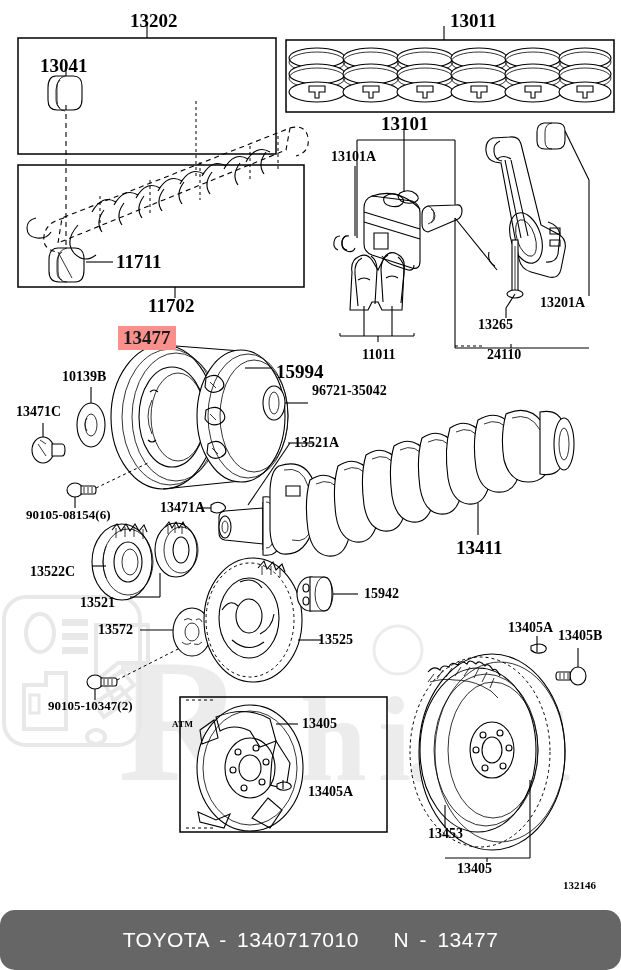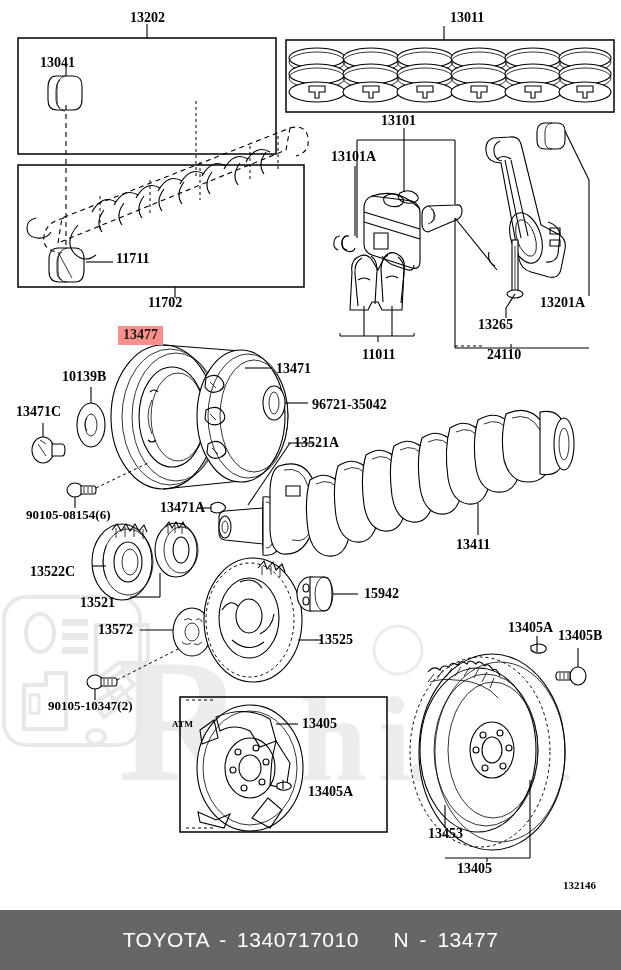--- a/index.html
+++ b/index.html
@@ -8,31 +8,31 @@
 
   
   .wm{position:absolute;pointer-events:none;color:#e3e3e3;fill:#e9e9e9;z-index:0;}
 
   
   #art{position:absolute;left:0;top:0;width:621px;height:905px;z-index:2;}
 
   
   .lbl{position:absolute;z-index:4;font-family:"Liberation Serif",serif;
        font-weight:700;color:#000;white-space:nowrap;line-height:1;}
-  .l15{font-size:14px;}
+  .l15{font-size:19px;}
   .l14{font-size:14px;}
   .l13{font-size:13px;}
   .l11{font-size:11px;}
   .l9 {font-size:9px;font-weight:700;letter-spacing:.3px;}
   .hl{background:#f9908c;padding:2px 5px 3px 5px;color:#1a1a1a;}
 
   
   #footer{position:absolute;left:0;top:910px;width:621px;height:60px;
           background:#666666;z-index:6;display:flex;align-items:center;
-          justify-content:center;}
+          justify-content:center;border-radius:15px;}
   #footer .ftxt{font-family:"Liberation Sans",sans-serif;font-size:21px;
                 color:#ffffff;letter-spacing:.5px;white-space:nowrap;}
   #footer .gap{display:inline-block;width:22px;}
 </style>
 </head>
 <body>
 
 <div id="root">
 
   <div class="wm" style="left:0;top:595px;width:621px;height:290px;">
@@ -537,25 +537,25 @@
   <div class="lbl l14" style="left:478px;top:318px;">13265</div>
 
   <div class="lbl l14" style="left:487px;top:348px;">24110</div>
 
   <div class="lbl l14" style="left:362px;top:348px;">11011</div>
 
   <div class="lbl l15 hl" style="left:118px;top:326px;">13477</div>
 
   <div class="lbl l14" style="left:62px;top:370px;">10139B</div>
 
-  <div class="lbl l15" style="left:276px;top:362px;">13471</div>
+  <div class="lbl l15" style="left:276px;top:362px;">15994</div>
 
   <div class="lbl l14" style="left:16px;top:405px;">13471C</div>
 
-  <div class="lbl l14" style="left:312px;top:398px;">96721-35042</div>
+  <div class="lbl l14" style="left:312px;top:384px;">96721-35042</div>
 
   <div class="lbl l14" style="left:294px;top:436px;">13521A</div>
 
   <div class="lbl l15" style="left:456px;top:538px;font-family:Liberation Serif, serif;">13411</div>
 
   <div class="lbl l13" style="left:26px;top:508px;">90105-08154(6)</div>
 
   <div class="lbl l14" style="left:160px;top:501px;">13471A</div>
 
   <div class="lbl l14" style="left:30px;top:565px;">13522C</div>

